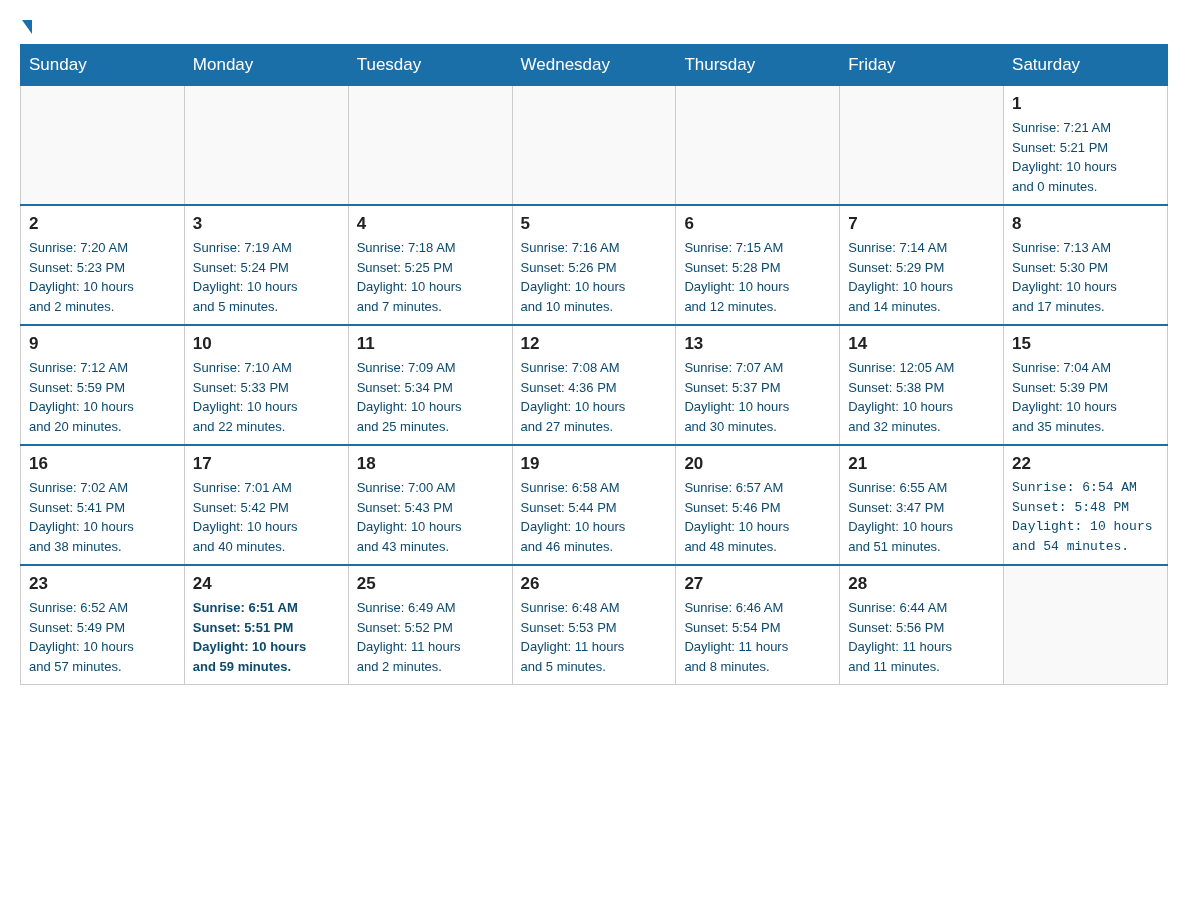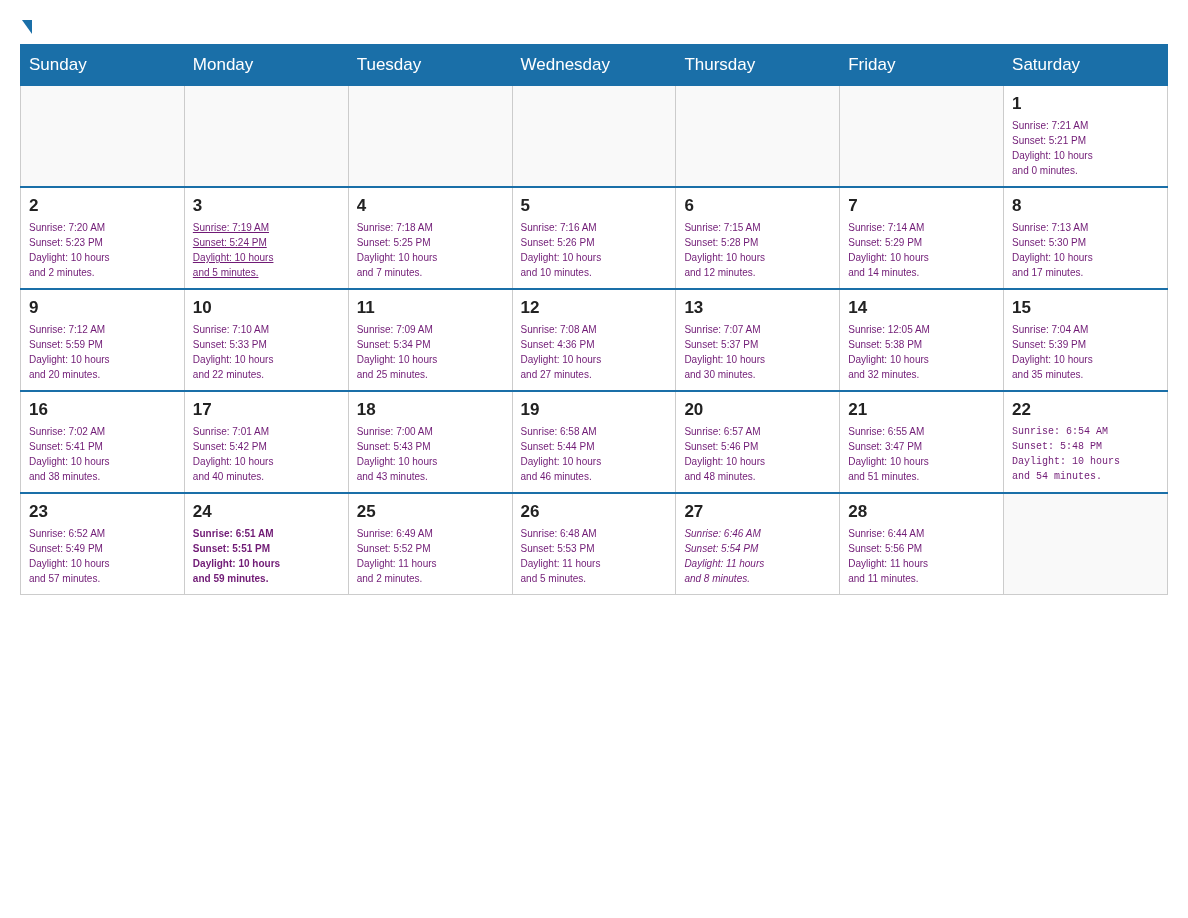--- a/index.html
+++ b/index.html
@@ -83,22 +83,22 @@
       background: #f9f9f9;
     }
     .day-number {
       font-size: 17px;
       font-weight: bold;
       color: #222;
       display: block;
       margin-bottom: 4px;
     }
     .day-info {
-      font-size: 10px;
-      color: #701a75;
+      font-size: 13px;
+      color: #0c4a6e;
       line-height: 1.5;
     }
     .row-divider td {
       border-top: 2px solid #1a6fa8;
     }
     .logo-top-row {
       display: flex;
       align-items: center;
     }
   </style>
@@ -150,21 +150,21 @@
       <tr class="row-divider">
         <td>
           <span class="day-number">2</span>
           <div class="day-info" style="white-space: pre-line;">Sunrise: 7:20 AM
 Sunset: 5:23 PM
 Daylight: 10 hours
 and 2 minutes.</div>
         </td>
         <td>
           <span class="day-number">3</span>
-          <div class="day-info" style="white-space: pre-line; text-decoration: underline;">Sunrise: 7:19 AM
+          <div class="day-info" style="white-space: pre-line;">Sunrise: 7:19 AM
 Sunset: 5:24 PM
 Daylight: 10 hours
 and 5 minutes.</div>
         </td>
         <td>
           <span class="day-number">4</span>
           <div class="day-info" style="white-space: pre-line;">Sunrise: 7:18 AM
 Sunset: 5:25 PM
 Daylight: 10 hours
 and 7 minutes.</div>
@@ -324,21 +324,21 @@
         </td>
         <td>
           <span class="day-number">26</span>
           <div class="day-info" style="white-space: pre-line;">Sunrise: 6:48 AM
 Sunset: 5:53 PM
 Daylight: 11 hours
 and 5 minutes.</div>
         </td>
         <td>
           <span class="day-number">27</span>
-          <div class="day-info" style="white-space: pre-line; font-style: italic;">Sunrise: 6:46 AM
+          <div class="day-info" style="white-space: pre-line;">Sunrise: 6:46 AM
 Sunset: 5:54 PM
 Daylight: 11 hours
 and 8 minutes.</div>
         </td>
         <td>
           <span class="day-number">28</span>
           <div class="day-info" style="white-space: pre-line;">Sunrise: 6:44 AM
 Sunset: 5:56 PM
 Daylight: 11 hours
 and 11 minutes.</div>

